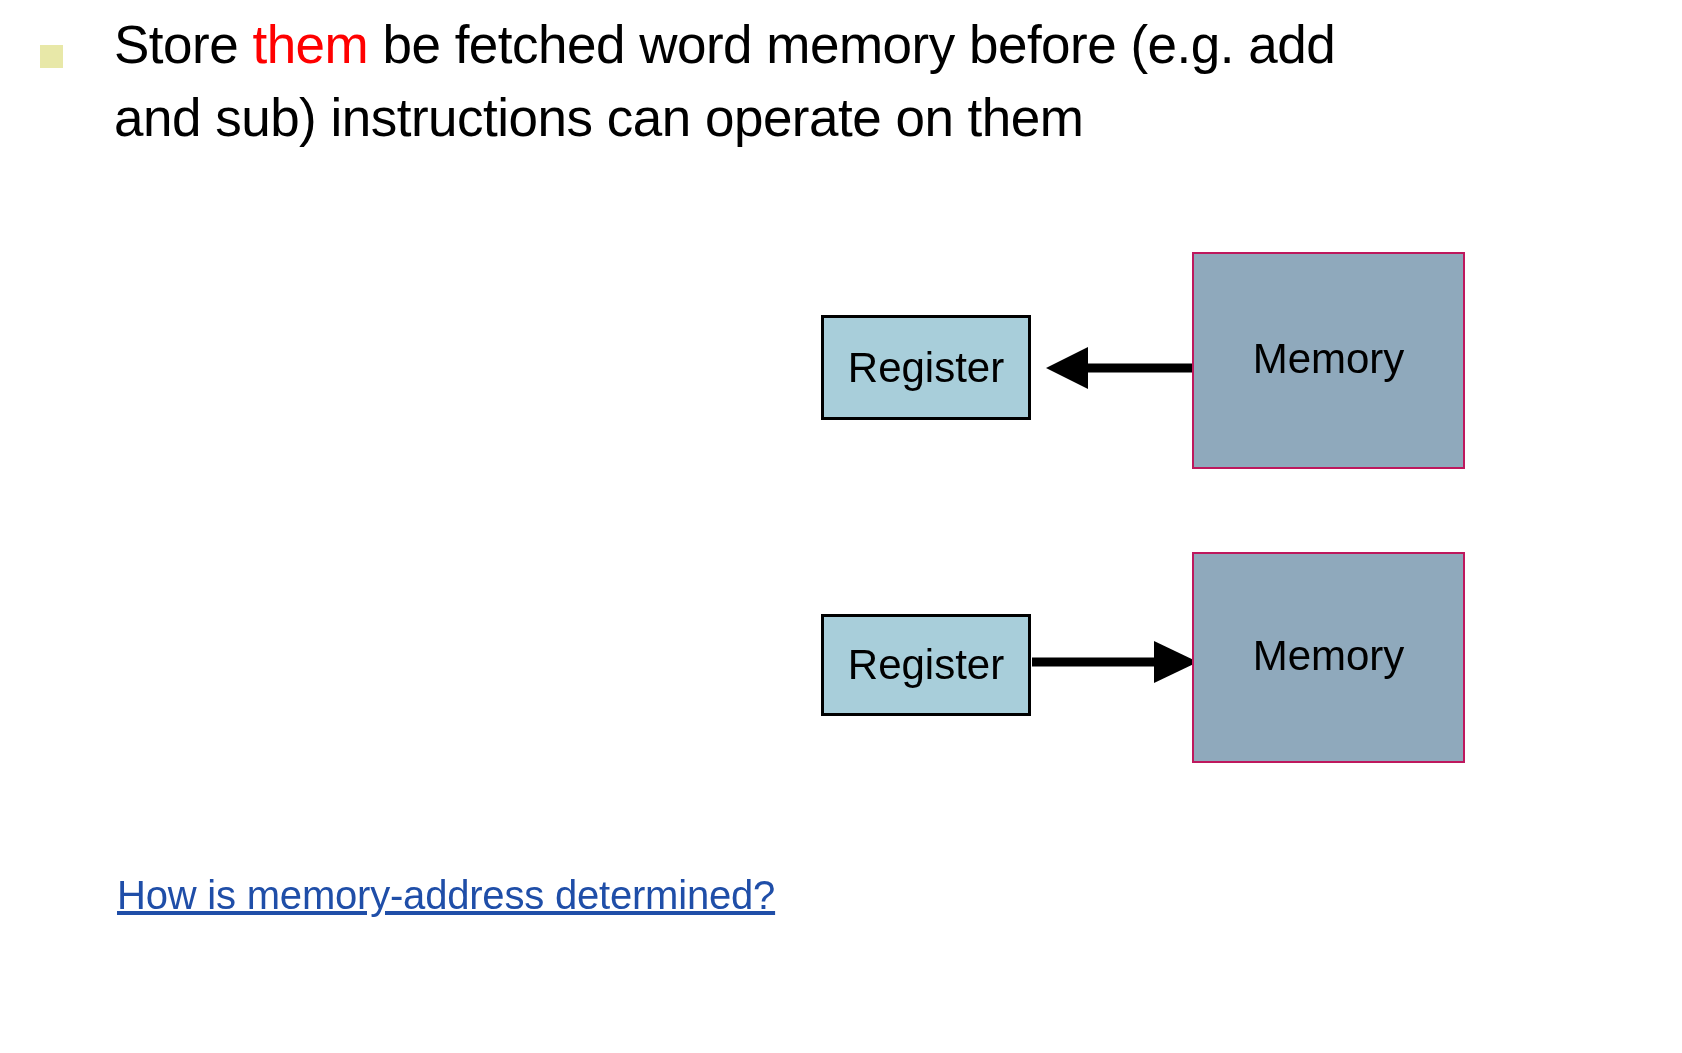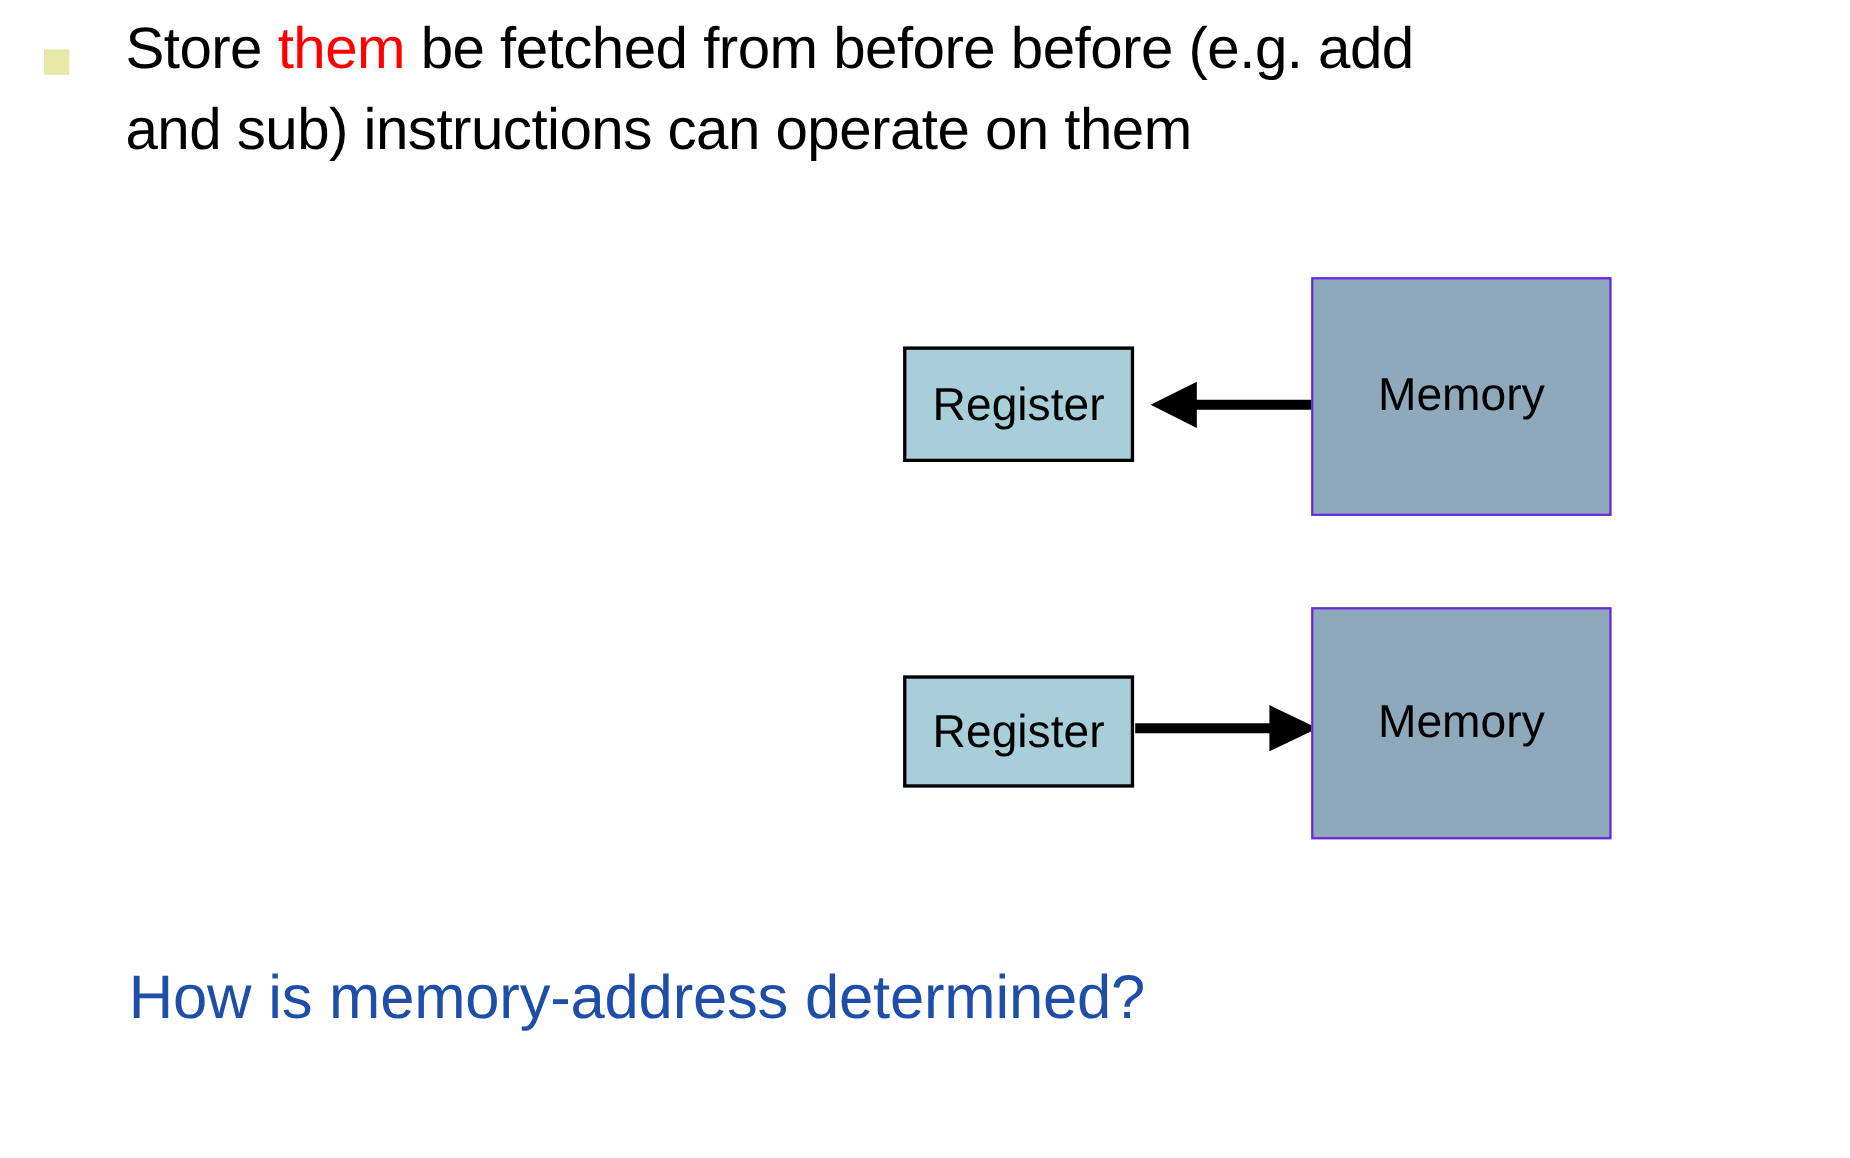--- a/index.html
+++ b/index.html
@@ -68,21 +68,21 @@
     box-sizing: border-box;
     display: flex;
     align-items: center;
     justify-content: center;
     font-size: 42px;
     color: #000000;
   }
   .mem-box {
     position: absolute;
     background: #8FA9BC;
-    border: 2px solid #6d28d9;
+    border: 2px solid #be185d;
     box-sizing: border-box;
     display: flex;
     align-items: center;
     justify-content: center;
     font-size: 42px;
     color: #000000;
   }
   #load-register { left: 821px; top: 315px; width: 210px; height: 105px; }
   #load-memory   { left: 1192px; top: 252px; width: 273px; height: 217px; }
   #store-register{ left: 821px; top: 614px; width: 210px; height: 102px; }
@@ -96,35 +96,36 @@
     overflow: visible;
   }
   #load-arrow  { left: 1038px; top: 340px; }
   #store-arrow { left: 1030px; top: 634px; }
 
   
   #question-text {
     position: absolute;
     left: 117px;
     top: 873px;
-    font-size: 56px;
+    font-size: 40px;
     color: #1F4EA8;
     white-space: nowrap;
     letter-spacing: -0.2px;
+    text-decoration: underline;
   }
 </style>
 </head>
 <body>
 
 <div id="slide">
 
   <div id="bullet-marker"></div>
 
   <div id="bullet-text">
-    <span class="line1"><span>Store </span><span class="emph-red">them</span><span> be fetched from before before (e.g. add</span></span>
+    <span class="line1"><span>Store </span><span class="emph-red">them</span><span> be fetched word memory before (e.g. add</span></span>
     <span class="line2">and sub) instructions can operate on them</span>
   </div>
 
 
   <div id="load-register" class="reg-box">
     <span>Register</span>
   </div>
 
   <svg id="load-arrow" class="arrow-svg" width="160" height="56" viewBox="0 0 160 56">
     <line x1="158" y1="28" x2="44" y2="28" stroke="#000000" stroke-width="9"></line>

